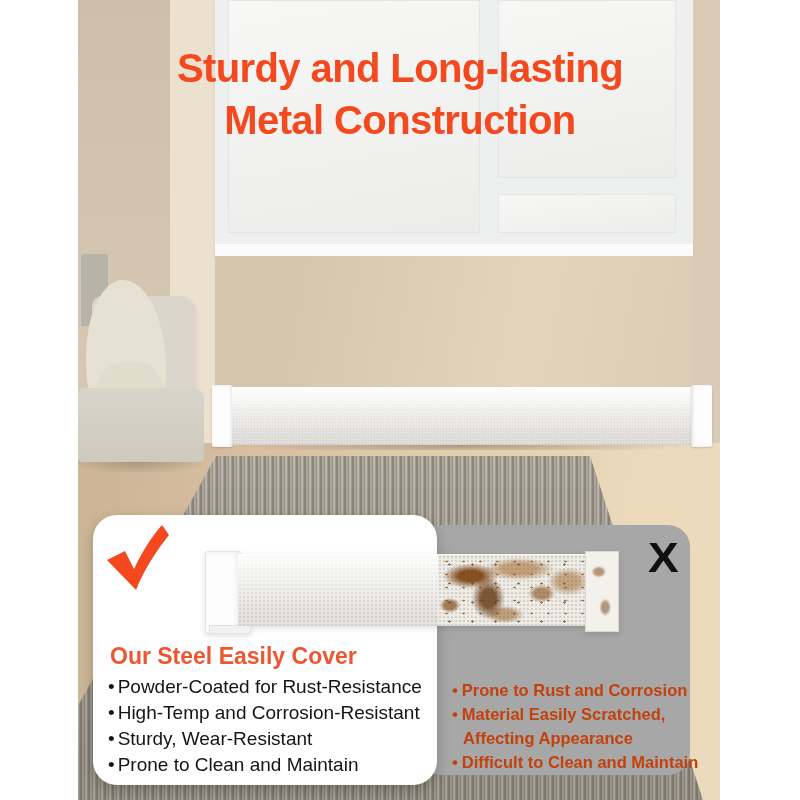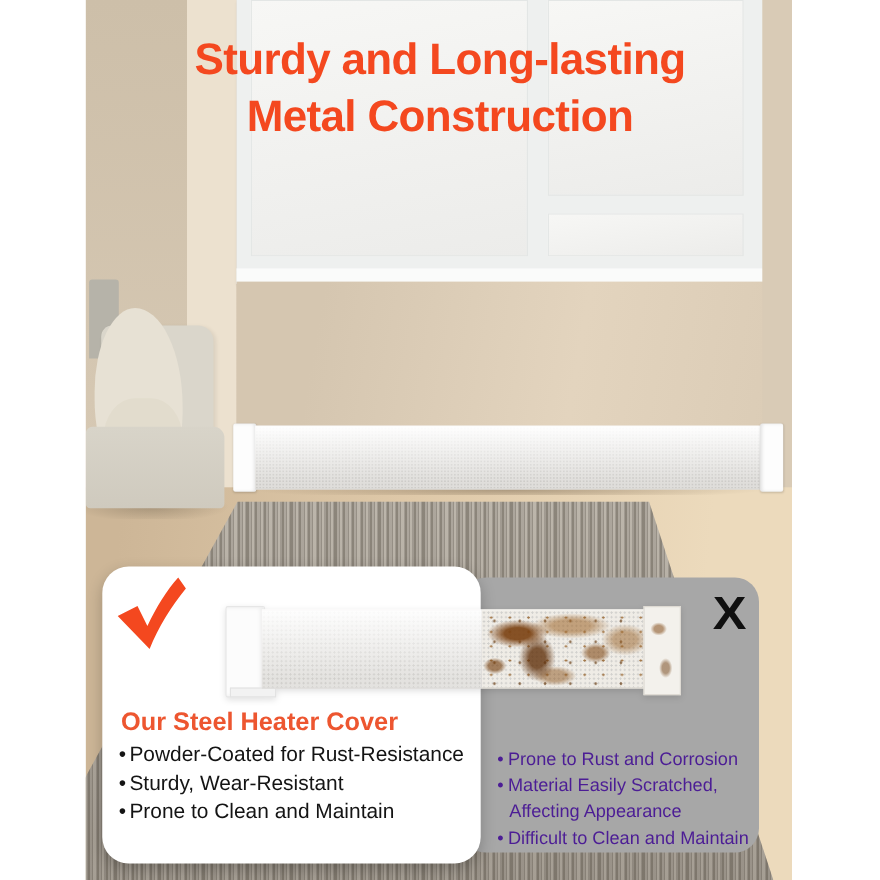--- a/index.html
+++ b/index.html
@@ -42,21 +42,21 @@
        border-top:1px solid #ffffff;border-bottom:1px solid #d4d2cf;}
 
   .sofa-headboard{left:3px;top:254px;width:27px;height:72px;background:#b6b3a9;border-radius:3px 3px 0 0;}
   .sofa-back{left:14px;top:296px;width:102px;height:102px;background:#dad6cb;border-radius:10px 14px 2px 2px;box-shadow:2px 2px 4px rgba(0,0,0,.08);}
   .sofa-blanket{left:8px;top:280px;width:80px;height:166px;background:#e7e1d4;border-radius:46% 54% 42% 50%;}
   .sofa-blanket2{left:16px;top:362px;width:72px;height:92px;background:#e2dccd;border-radius:40%;}
   .sofa-base{left:0;top:388px;width:126px;height:74px;background:linear-gradient(180deg,#d8d4c9,#cfcabe);border-radius:6px 10px 4px 4px;}
   .sofa-shadow{left:0;top:456px;width:150px;height:16px;background:radial-gradient(ellipse 55% 100% at 40% 30%,rgba(95,84,66,.35),rgba(95,84,66,0) 85%);}
 
   
-  .heading{left:0;top:28px;width:800px;text-align:center;color:#f4481f;
+  .heading{left:0;top:42px;width:800px;text-align:center;color:#f4481f;
            font-size:40px;font-weight:800;line-height:1.3;letter-spacing:-0.6px;}
 
   
   .gray-card{left:420px;top:525px;width:270px;height:250px;background:#a7a7a7;border-radius:22px;}
   .white-card{left:93px;top:515px;width:344px;height:270px;background:#ffffff;border-radius:24px;
               box-shadow:0 5px 14px rgba(0,0,0,.22);}
 
   .check-svg{left:104px;top:522px;}
   .x-mark{left:648px;top:534px;font-size:46px;font-weight:900;color:#101010;line-height:1;transform:scaleY(.92);}
 
@@ -93,21 +93,21 @@
          radial-gradient(ellipse 8px 12px at 60% 70%,rgba(110,60,14,.5) 0 40%,rgba(110,60,14,0) 75%);}
 
   
   .left-title{left:110px;top:643px;font-size:23px;font-weight:700;color:#ed5630;}
   .white-list{left:108px;top:674px;font-size:19px;line-height:26px;color:#141414;font-weight:500;
               list-style:none;margin:0;padding:0;}
   .white-list li{white-space:nowrap;}
   .white-list li::before{content:"\2022";margin-right:3px;}
 
   .right-title{left:452px;top:650px;font-size:20px;font-weight:600;color:#4b4b4b;}
-  .gray-list{left:452px;top:678px;font-size:16.5px;line-height:24px;color:#4c1d95;font-weight:400;
+  .gray-list{left:452px;top:678px;font-size:16.5px;line-height:24px;color:#c2410c;font-weight:700;
              list-style:none;margin:0;padding:0;}
   .gray-list li{padding-left:11px;text-indent:-11px;white-space:nowrap;}
   .gray-list li.wrap{white-space:normal;width:212px;}
   .gray-list li::before{content:"\2022";margin-right:4px;}
 </style>
 </head>
 <body>
 
 <div class="canvas">
 
@@ -150,23 +150,24 @@
   <ul class="abs gray-list">
     <li>Prone to Rust and Corrosion</li>
     <li class="wrap">Material Easily Scratched, Affecting Appearance</li>
     <li>Difficult to Clean and Maintain</li>
   </ul>
 
   <div class="abs white-card"></div>
   <svg class="abs check-svg" width="66" height="70" viewBox="0 0 66 70">
     <path d="M3 38 L21 29 L30 47 C38 30 48 14 58 3 L65 13 C52 29 40 48 32 68 Z" fill="#f4481f"></path>
   </svg>
-  <div class="abs left-title">Our Steel Heater Cover</div>
+  <div class="abs left-title">Our Steel Easily Cover</div>
   <ul class="abs white-list">
     <li>Powder-Coated for Rust-Resistance</li>
+    <li>High-Temp and Corrosion-Resistant</li>
     <li>Sturdy, Wear-Resistant</li>
     <li>Prone to Clean and Maintain</li>
   </ul>
 
   <div class="abs cmp-heater">
     <div class="abs cmp-cap-l"></div>
     <div class="abs cmp-foot"></div>
     <div class="abs mesh-clean"></div>
     <div class="abs mesh-rusty"></div>
     <div class="abs cmp-cap-r"></div>

